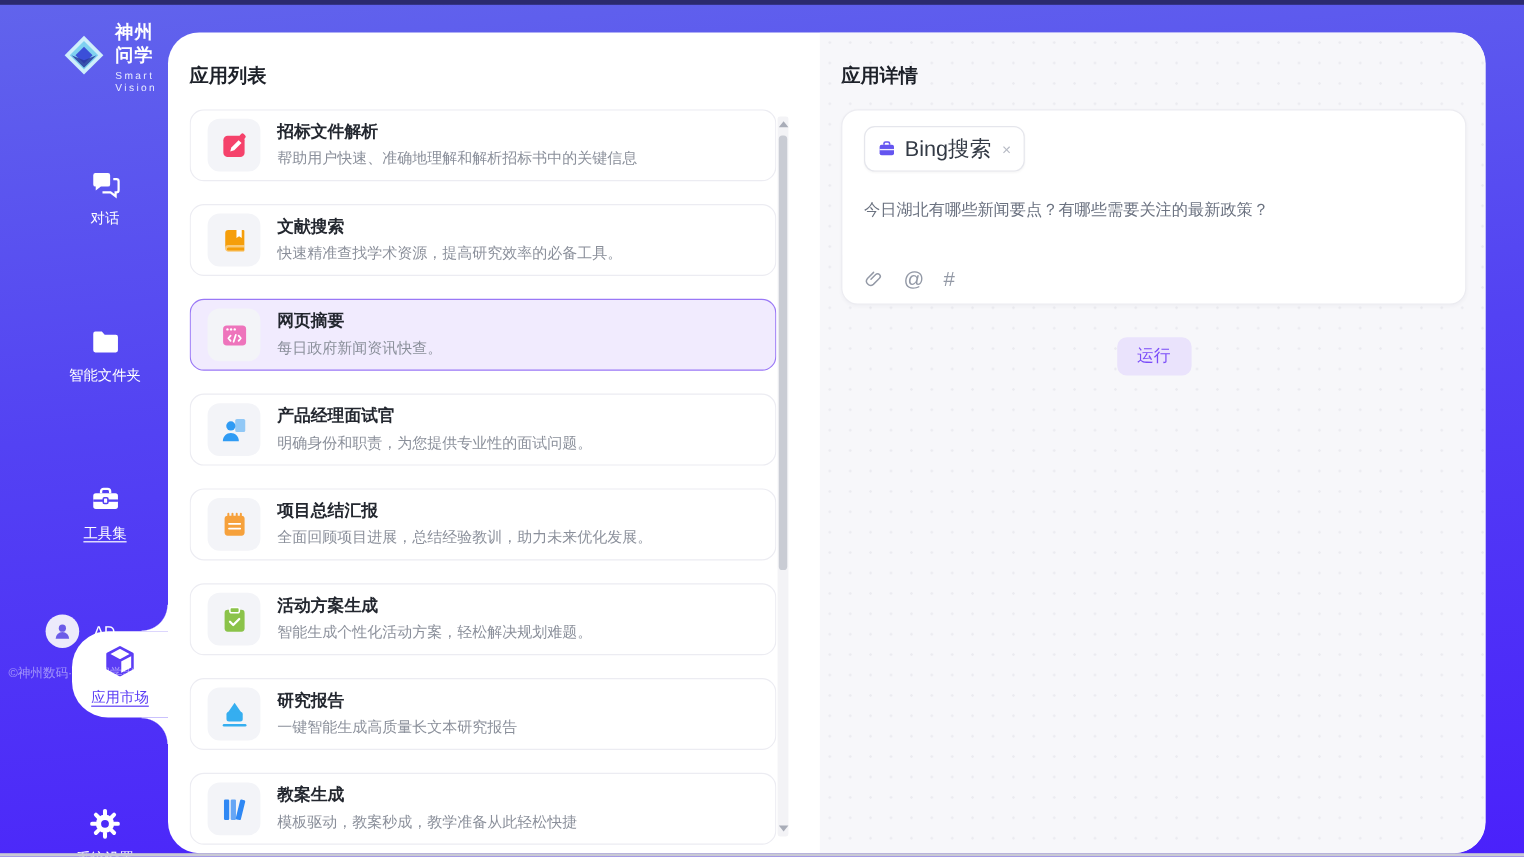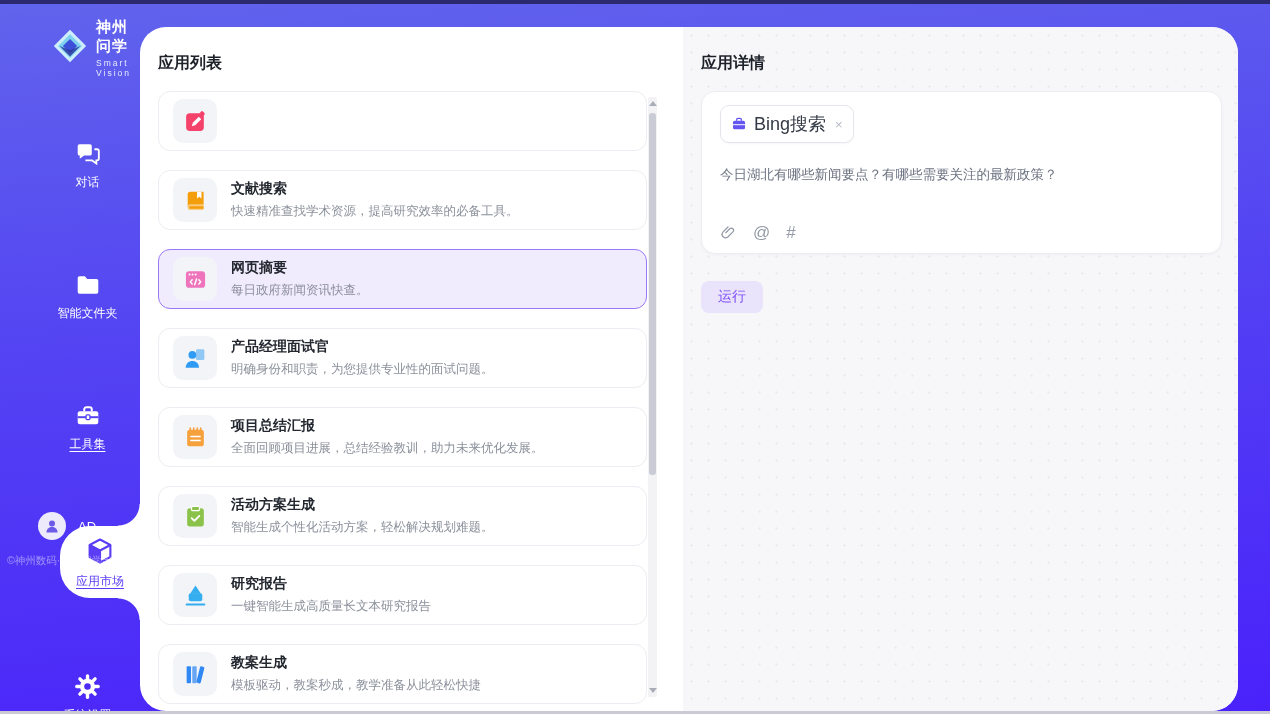--- a/index.html
+++ b/index.html
@@ -59,21 +59,21 @@
                background-image:radial-gradient(#ebebf0 1px, rgba(0,0,0,0) 1.2px); background-size:17px 17px; }
   .detail-card { background:#fff; border:1px solid #ececf1; border-radius:14px; height:163px; position:relative;
                  padding:13px 18px; box-shadow:0 1px 3px rgba(30,30,60,0.03); }
   .tool-tag { display:inline-flex; align-items:center; gap:7px; border:1px solid #e5e6ec; border-radius:9px;
               padding:6px 10px; background:#fff; box-shadow:0 1px 2px rgba(0,0,0,0.04); cursor:default;}
   .tool-tag-label { font-size:18px; color:#333a45; }
   .tool-tag-close { font-size:13px; color:#b6bac4; margin-left:2px; cursor:pointer; }
   .prompt-text { margin-top:23px; font-size:13.5px; color:#6b7280; }
   .attach-row { position:absolute; left:18px; bottom:12px; display:flex; align-items:center; gap:16px; }
   .glyph-icon { font-size:17px; color:#9399a6; cursor:pointer; line-height:1; }
-  .run-row { margin-top:27px; display:flex; justify-content:flex-start; }
+  .run-row { margin-top:27px; display:flex; justify-content:center; }
   .run-btn { background:#eae3fc; color:#7b4df8; border:none; border-radius:8px; font-size:14px;
              padding:7px 17px; cursor:pointer; font-family:inherit; }
 </style>
 </head>
 <body>
 
 <div class="top-strip"></div>
 
 <aside class="sidebar">
   <div class="logo">
@@ -174,20 +174,24 @@
     <h2 class="panel-title">应用列表</h2>
     <div class="list-viewport" id="app-list">
         <div class="card-item">
           <span class="tile" style="color: rgb(245, 66, 107);">
             <svg viewBox="0 0 24 24" width="25" height="25">
               <rect x="3" y="4" width="17" height="17" rx="3.5" fill="currentColor"></rect>
               <path d="M8.5 16.5l.9-3.2 5.8-5.8 2.3 2.3-5.8 5.8z" fill="#fff"></path>
               <path d="M16 3.8l3.2 3.2 1.2-1.2a1.5 1.5 0 000-2.2l-1-1a1.5 1.5 0 00-2.2 0z" fill="currentColor"></path>
             </svg>
           </span>
+          <div>
+            <div class="ci-title">招标文件解析</div>
+            <div class="ci-desc">帮助用户快速、准确地理解和解析招标书中的关键信息</div>
+          </div>
         </div>
         <div class="card-item">
           <span class="tile" style="color: rgb(245, 158, 11);">
             <svg viewBox="0 0 24 24" width="25" height="25">
               <path d="M4.5 6A2.5 2.5 0 017 3.5h12a.8.8 0 01.8.8V20a.8.8 0 01-.8.8H7A2.5 2.5 0 014.5 18z" fill="currentColor"></path>
               <path d="M4.5 18A2.5 2.5 0 017 15.5h12.8v2H7a1.2 1.2 0 000 2.4h12.8v.9H7A2.5 2.5 0 014.5 18z" fill="#fff" opacity="0.45"></path>
               <path d="M13.5 3.5h4.2V10l-2.1-1.5L13.5 10z" fill="#fff"></path>
             </svg>
           </span>
           <div>

